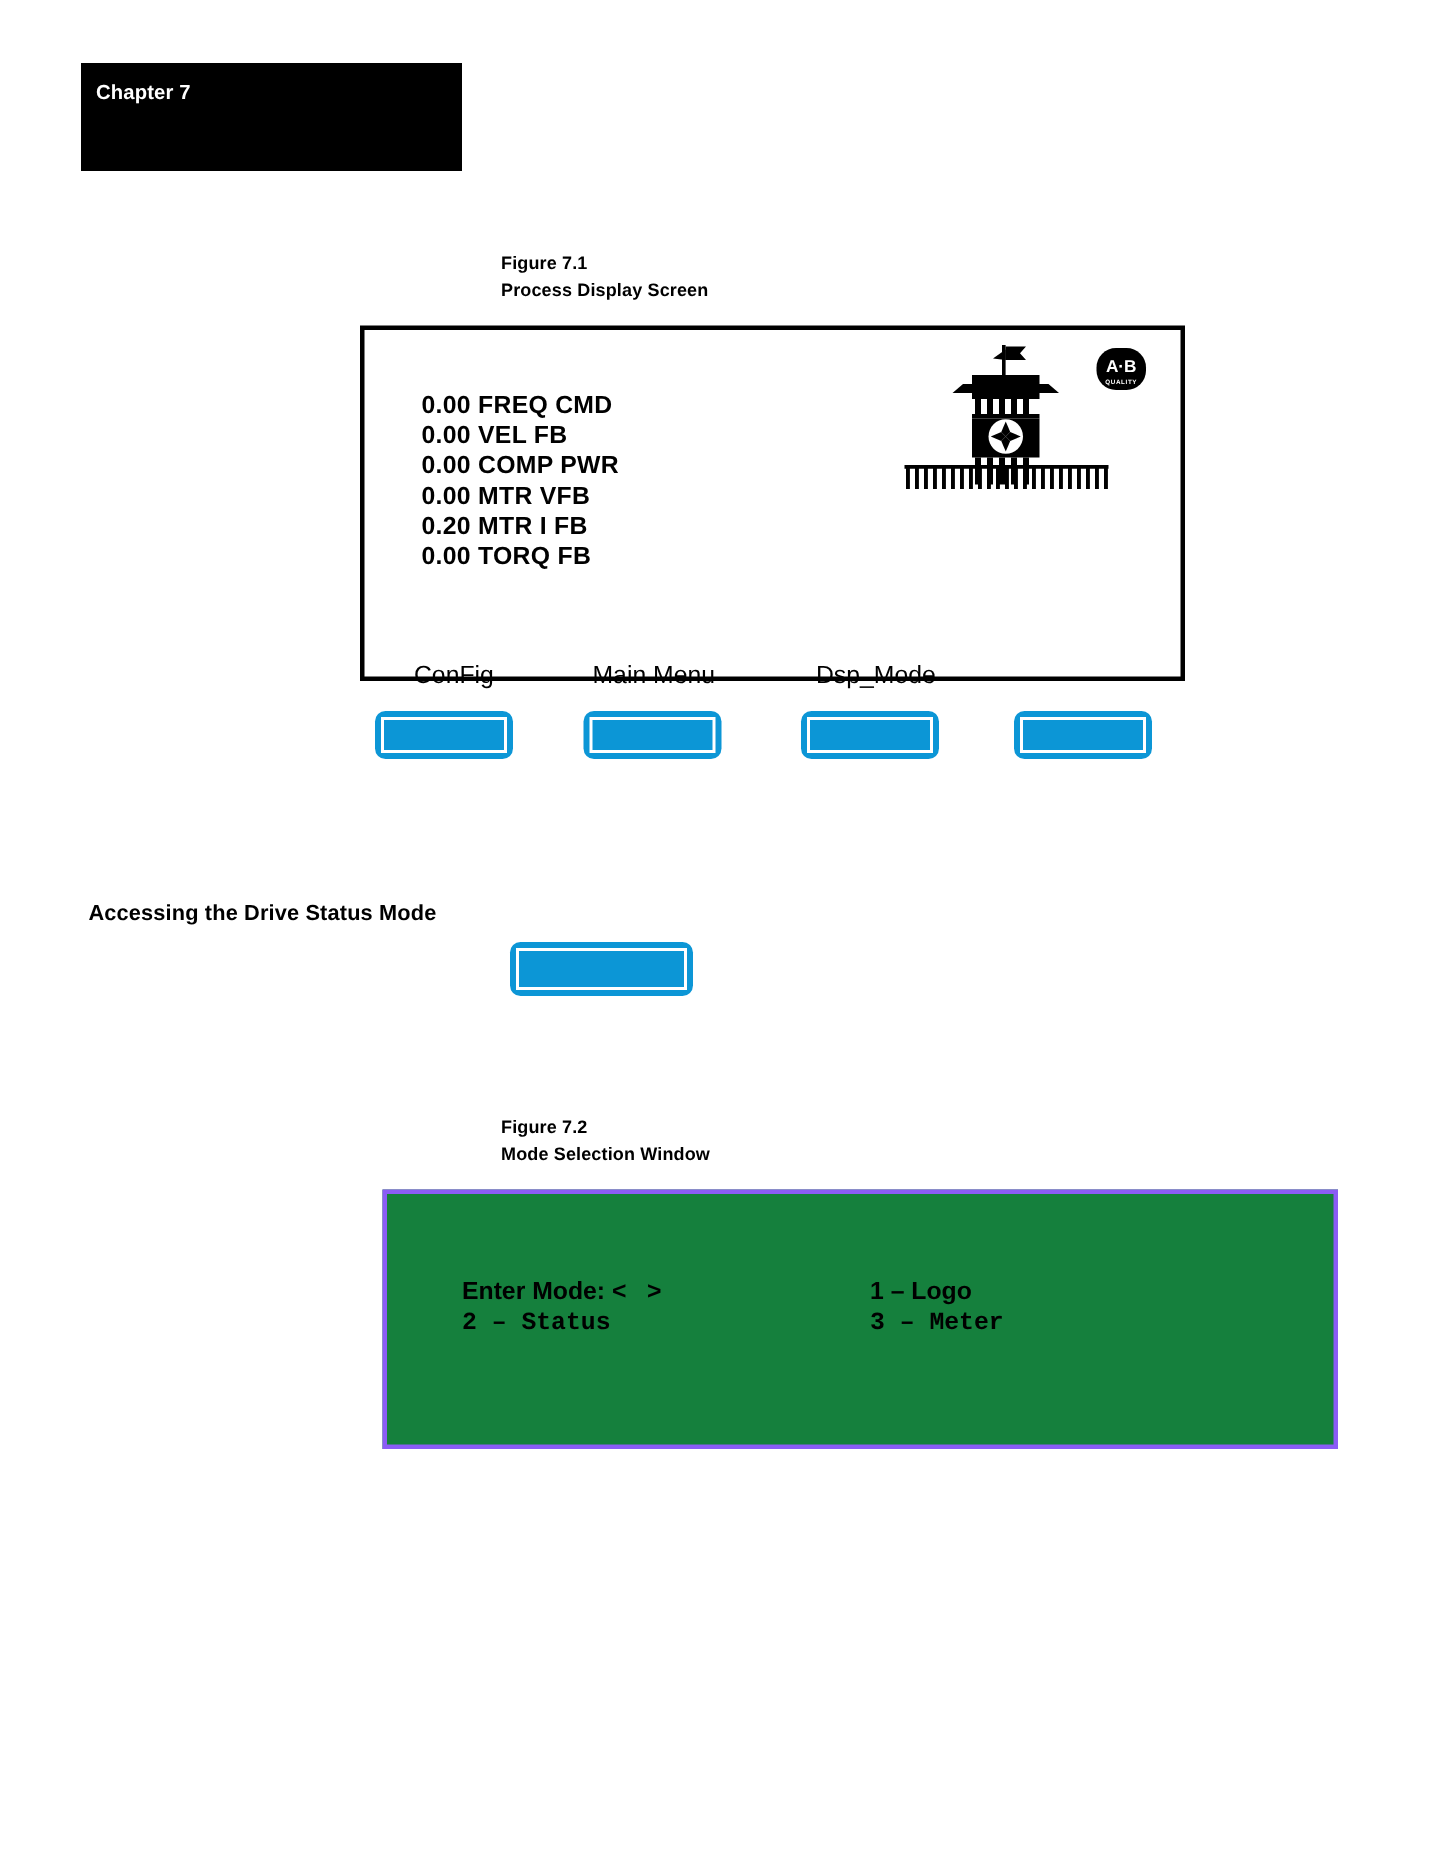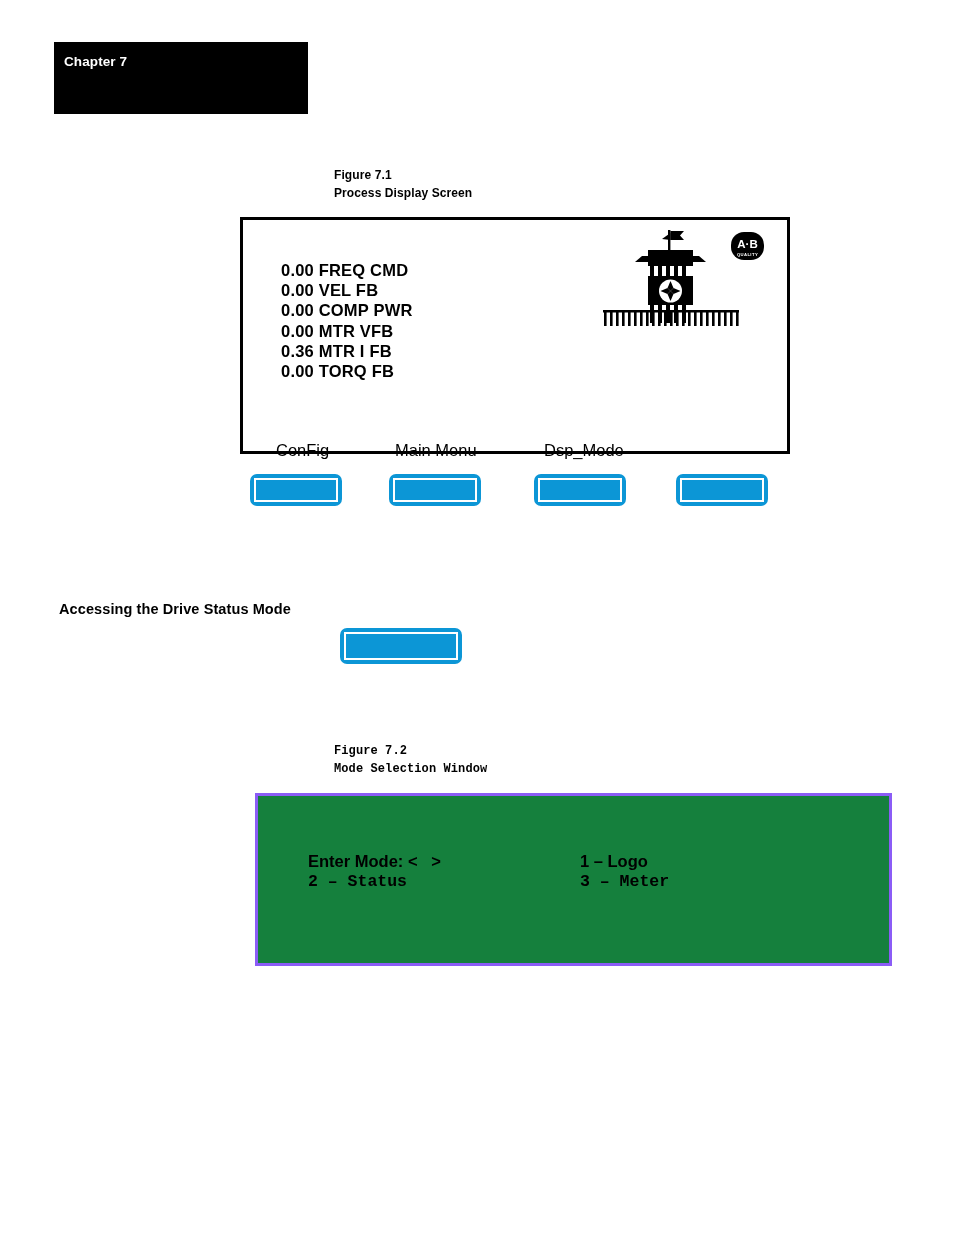--- a/index.html
+++ b/index.html
@@ -43,21 +43,21 @@
 
   
   .fig-caption {
     position: absolute;
     font-size: 12px;
     font-weight: bold;
     line-height: 18px;
     letter-spacing: 0.1px;
   }
   #fig1-caption { left: 334px; top: 166px; }
-  #fig2-caption { left: 334px; top: 742px; font-family: Liberation Mono, monospace; }
+  #fig2-caption { left: 334px; top: 742px; }
 
   
   .screen-frame {
     position: absolute;
     left: 240px;
     top: 217px;
     width: 550px;
     height: 237px;
     border: 3px solid #000000;
     background: #ffffff;
@@ -186,21 +186,21 @@
   <div>Process Display Screen</div>
 </div>
 
 <div class="screen-frame">
 
   <div class="param-list">
     <div class="param-line">0.00 FREQ CMD</div>
     <div class="param-line">0.00 VEL FB</div>
     <div class="param-line">0.00 COMP PWR</div>
     <div class="param-line">0.00 MTR VFB</div>
-    <div class="param-line">0.36 MTR I FB</div>
+    <div class="param-line">0.20 MTR I FB</div>
     <div class="param-line">0.00 TORQ FB</div>
   </div>
 
   <div class="tower-logo">
     <svg width="145" height="100" viewBox="0 0 145 100" xmlns="http://www.w3.org/2000/svg">
       <g fill="#000000">
 
         <rect x="70" y="2" width="2.4" height="20"></rect>
 
         <path d="M72.4 3 L86 3 L82 7.5 L86 12 L72.4 12 Z"></path>

